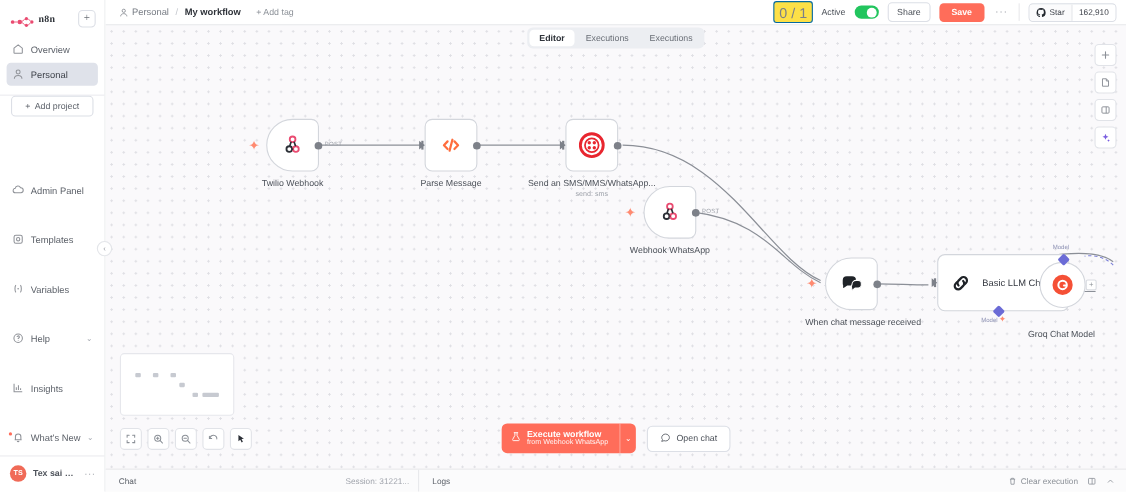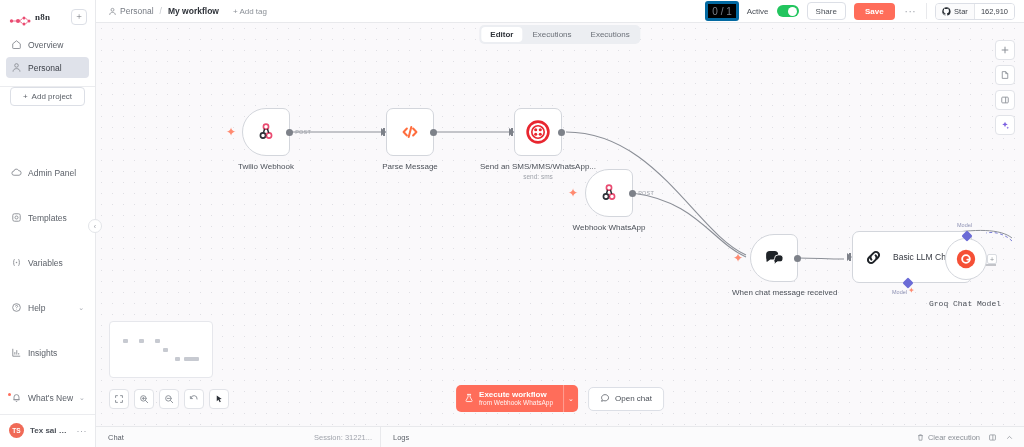--- a/index.html
+++ b/index.html
@@ -84,22 +84,22 @@
     background: #fff; border-bottom: 1px solid #e8e9ec;
     display: flex; align-items: center; padding: 0 9px 0 12px; z-index: 30;
   }
   .bc { display: flex; align-items: center; gap: 6px; font-size: 8.5px; }
   .bc-proj { display: flex; align-items: center; gap: 3px; color: #767b83; }
   .bc-sep { color: #c3c6cc; }
   .bc-title { color: #2f333a; font-weight: bold; }
   .bc-addtag { color: #8b9097; font-size: 8px; margin-left: 8px; }
   .tb-right { margin-left: auto; display: flex; align-items: center; gap: 8px; }
   .badge-01 {
-    border: 3px solid #0369a1; border-radius: 3px; padding: 1.5px 4px;
-    font-size: 10px; color: #7b8089; background: #000000;
+    border: 1px solid #0369a1; border-radius: 3px; padding: 1.5px 4px;
+    font-size: 13px; color: #7b8089; background: #fde047;
   }
   .active-label { font-size: 8px; color: #4b5058; }
   .toggle {
     width: 22px; height: 12px; border-radius: 6px; background: #22c55e;
     position: relative;
   }
   .toggle::after {
     content: ""; position: absolute; right: 1.5px; top: 1.5px;
     width: 9px; height: 9px; border-radius: 50%; background: #fff;
   }
@@ -573,21 +573,21 @@
           <svg width="22" height="22" viewBox="0 0 24 24">
             <circle cx="12" cy="12" r="10" fill="#f55036"></circle>
             <path d="M12 6.8a5.2 5.2 0 100 10.4 5.2 5.2 0 000-10.4zm0 2a3.2 3.2 0 110 6.4 3.2 3.2 0 010-6.4z" fill="#fff"></path>
             <rect x="12.4" y="11.6" width="4" height="2" rx="1" fill="#fff"></rect>
           </svg>
         </span>
         <span class="circle-node-plus">+</span>
         <span class="diamond" style="left:17px; top:-7px;"></span>
         <span class="model-tag" style="left:11px; top:-17px;">Model</span>
       </div>
-      <div class="node-label" style="left:869px; top:276px; position:absolute;font-family:Liberation Mono, monospace;">Groq Chat Model</div>
+      <div class="node-label" style="left:869px; top:276px; position:absolute;">Groq Chat Model</div>
 
       <div class="minimap">
         <div class="mm-node" style="left:13px; top:17px; width:5px; height:4px;"></div>
         <div class="mm-node" style="left:29px; top:17px; width:5px; height:4px;"></div>
         <div class="mm-node" style="left:45px; top:17px; width:5px; height:4px;"></div>
         <div class="mm-node" style="left:53px; top:26px; width:5px; height:4px;"></div>
         <div class="mm-node" style="left:65px; top:35px; width:5px; height:4px;"></div>
         <div class="mm-node" style="left:74px; top:35px; width:15px; height:4px;"></div>
       </div>
 

